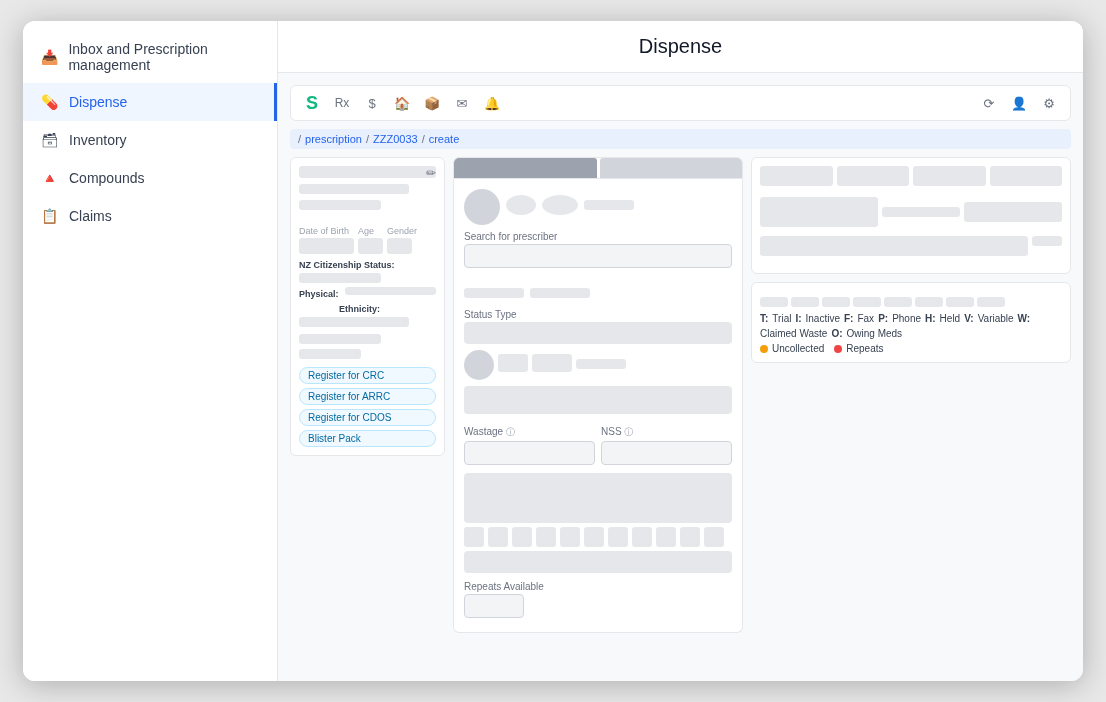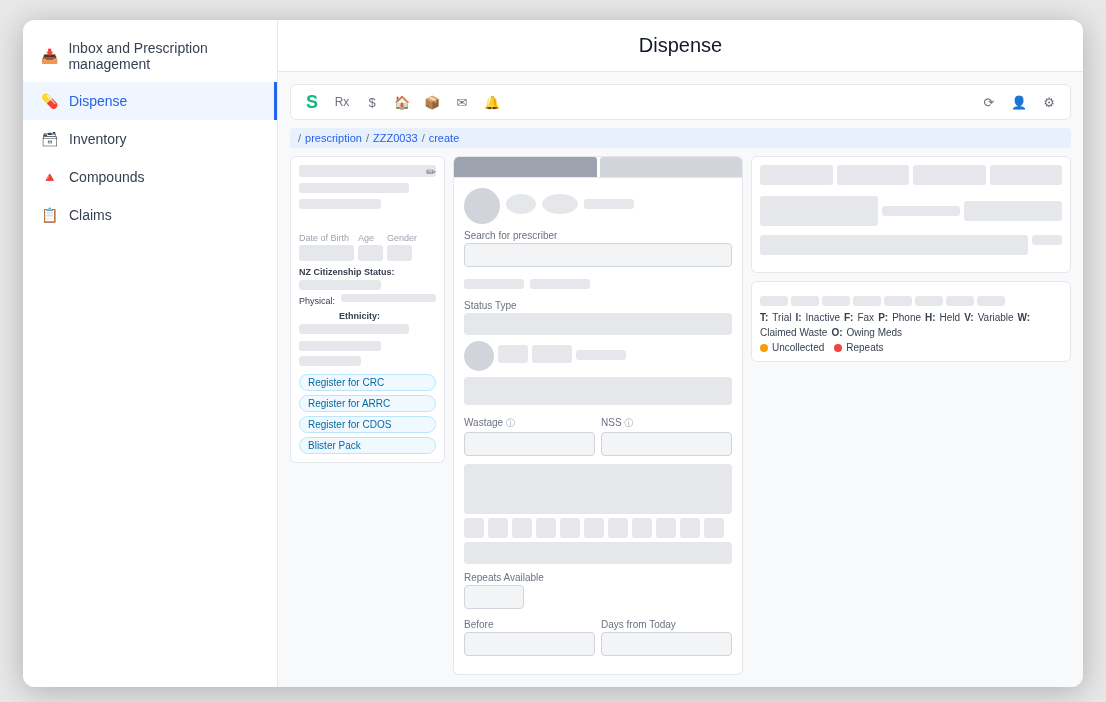--- a/index.html
+++ b/index.html
@@ -353,21 +353,21 @@
       </div>
 
       <div class="two-col">
 
         <div class="left-panel">
           <div class="patient-card">
             <span class="edit-icon">✏</span>
             <div class="skeleton full" style="height:12px; margin-bottom:6px;"></div>
             <div class="skeleton medium" style="margin-bottom:6px;"></div>
             <div class="skeleton short"></div>
-            <div style="margin-top:24px;">
+            <div style="margin-top:16px;">
               <div style="display:flex; gap:4px;">
                 <div>
                   <div class="small-label">Date of Birth</div>
                   <div class="small-input" style="width:55px;"></div>
                 </div>
                 <div>
                   <div class="small-label">Age</div>
                   <div class="small-input" style="width:25px;"></div>
                 </div>
                 <div>
@@ -375,21 +375,21 @@
                   <div class="small-input" style="width:25px;"></div>
                 </div>
               </div>
             </div>
             <div style="margin-top:6px;">
               <div style="font-size:9px; color:#374151; font-weight:600; margin-bottom:3px;">NZ Citizenship Status:</div>
               <div class="skeleton short" style="margin-bottom:4px;"></div>
             </div>
             <div style="margin-top:4px;">
               <div style="display:flex; align-items:center; gap:6px;">
-                <span style="font-size:9px; color:#374151; font-weight:400;">Physical:</span>
+                <span style="font-size:9px; color:#374151; font-weight:700;">Physical:</span>
                 <div class="skeleton" style="flex:1; height:8px;"></div>
               </div>
             </div>
             <div style="margin-top:4px;">
               <div style="font-size:9px; color:#374151; font-weight:600; margin-bottom:3px;padding-left:40px;">Ethnicity:</div>
               <div style="display:flex; gap:4px; flex-wrap:wrap;">
                 <div class="skeleton medium" style="margin-bottom:3px;"></div>
                 <div class="skeleton short"></div>
               </div>
               <div class="skeleton" style="width:45%; margin-bottom:3px;"></div>
@@ -417,21 +417,21 @@
 
               <div style="display:flex; align-items:center; margin-bottom:6px;">
                 <div class="avatar-circle"></div>
                 <div style="display:flex; gap:6px; align-items:center;">
                   <div class="skeleton" style="width:30px; height:20px; border-radius:50%;"></div>
                   <div class="skeleton" style="width:36px; height:20px; border-radius:50%;"></div>
                   <div class="skeleton" style="width:50px; height:10px;"></div>
                 </div>
               </div>
 
-              <div style="margin-bottom:12px;">
+              <div style="margin-bottom:20px;">
                 <div class="form-label">Search for prescriber</div>
                 <div class="form-input-mock"></div>
               </div>
               <div style="display:flex; gap:6px; margin-bottom:4px;">
                 <div class="skeleton" style="width:60px; height:10px;"></div>
                 <div class="skeleton" style="width:60px; height:10px;"></div>
               </div>
 
               <div style="margin-bottom:6px;">
                 <div class="form-label">Status Type</div>
@@ -483,30 +483,20 @@
                 <div class="checkbox-mock"></div>
               </div>
 
               <div class="skeleton full" style="height:22px; margin-bottom:8px; border-radius:4px;"></div>
 
               <div style="margin-bottom:4px;">
                 <div class="form-label">Repeats Available</div>
                 <div class="form-input-mock" style="width:60px;"></div>
               </div>
 
-              <div class="rx-detail-row">
-                <div class="form-col">
-                  <div class="form-label">Before</div>
-                  <div class="form-input-mock"></div>
-                </div>
-                <div class="form-col">
-                  <div class="form-label">Days from Today</div>
-                  <div class="form-input-mock"></div>
-                </div>
-              </div>
 
             </div>
           </div>
         </div>
 
         <div class="right-panel">
           <div class="medicine-card">
 
             <div style="display:grid; grid-template-columns:1fr 1fr 1fr 1fr; gap:4px; margin-bottom:6px;">
               <div class="skeleton" style="height:20px;"></div>

